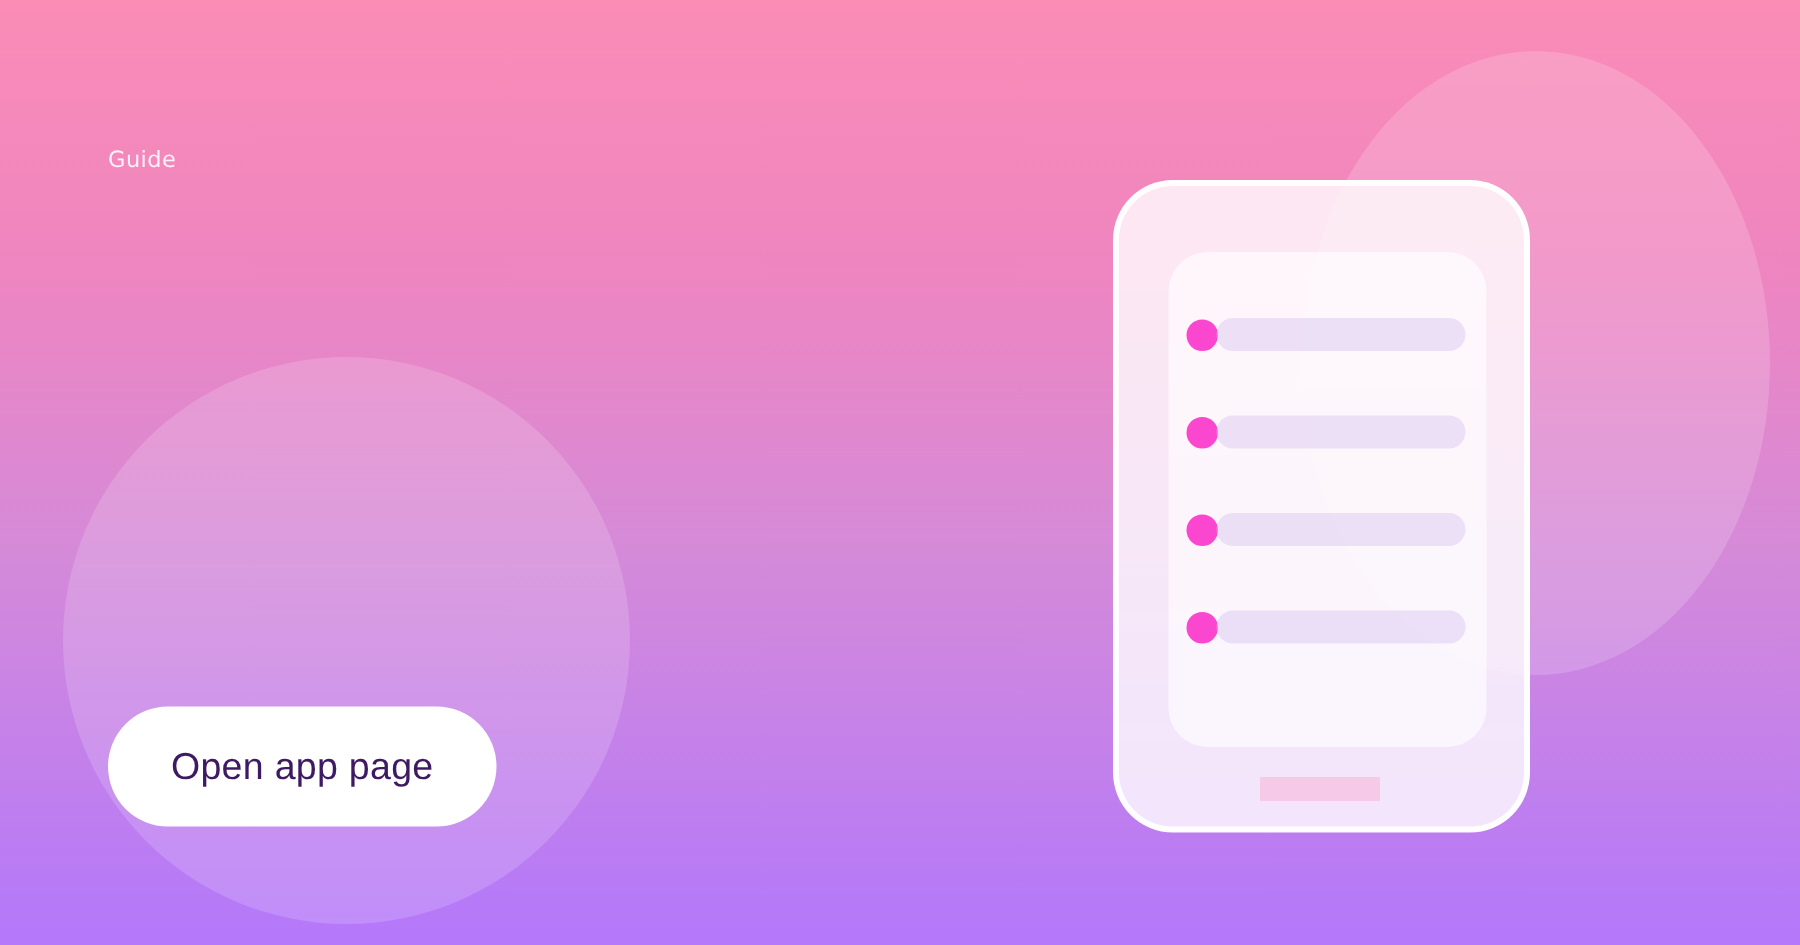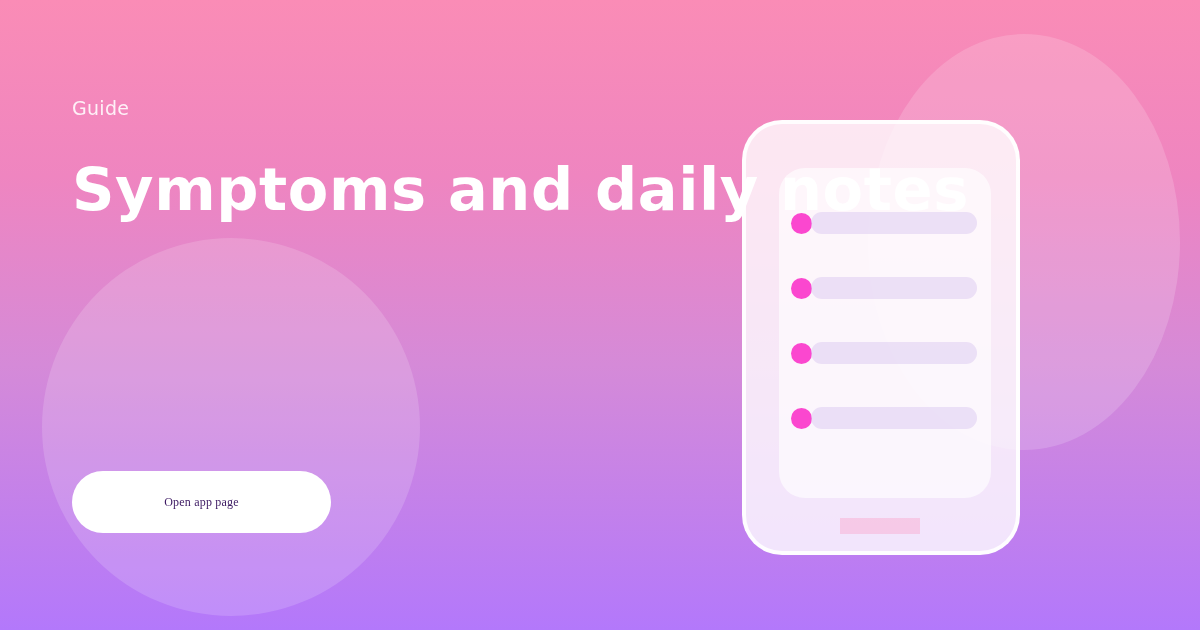--- a/index.html
+++ b/index.html
@@ -33,21 +33,21 @@
     left:72px;
     top:0;
     width:880px;
     height:630px;
   }
 
   .eyebrow {
     position:absolute;
     top:97px;
     left:0;
-    font-size:19px;
+    font-size:15px;
     letter-spacing:0.3px;
     color:rgba(255,255,255,0.88);
     white-space:nowrap;
   }
 
   .headline {
     position:absolute;
     top:157px;
     left:0;
     font-size:59px;
@@ -67,27 +67,27 @@
     letter-spacing:0.1px;
     color:rgba(255,255,255,0.95);
     white-space:nowrap;
   }
 
   .cta-button {
     position:absolute;
     left:0;
     top:471px;
     width:259px;
-    height:62px;
+    height:80px;
     border:none;
     border-radius:999px;
     background:#ffffff;
     color:#3d1a63;
-    font-family:Liberation Serif, serif;
-    font-size:12px;
+    font-family:Liberation Sans, sans-serif;
+    font-size:25px;
     letter-spacing:0.2px;
     cursor:pointer;
     display:flex;
     align-items:center;
     justify-content:center;
   }
 
   
   .phone {
     position:absolute;
@@ -153,21 +153,20 @@
 </head>
 <body>
 
 <div class="deco-circle" id="deco-left"></div>
 <div class="deco-circle" id="deco-right"></div>
 
 <div class="content">
 
   <div class="eyebrow">Guide</div>
 
-  <h1 class="headline">Symptoms and daily notes</h1>
 
 
   <button class="cta-button">Open app page</button>
 </div>
 
 <div class="phone">
   <div class="phone-screen">
 
     <div class="row">
       <span class="row-dot"></span>

